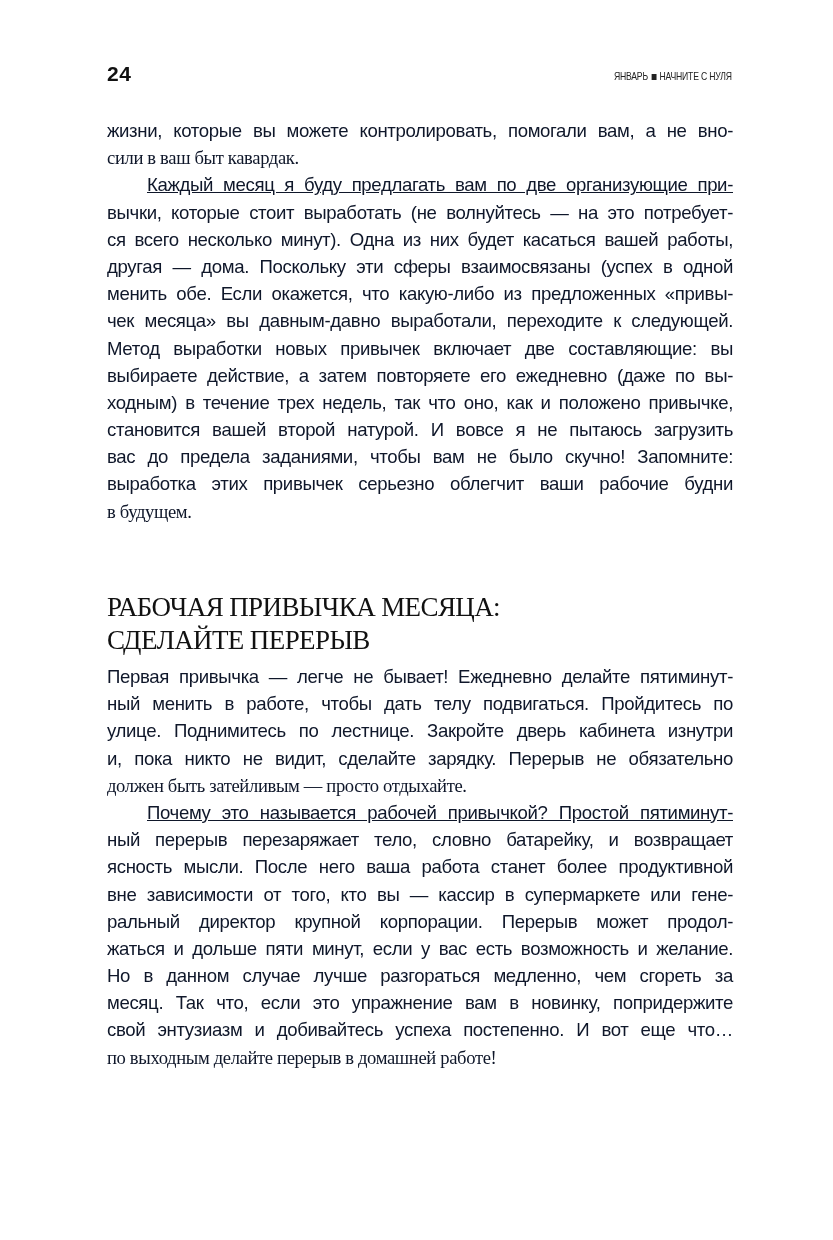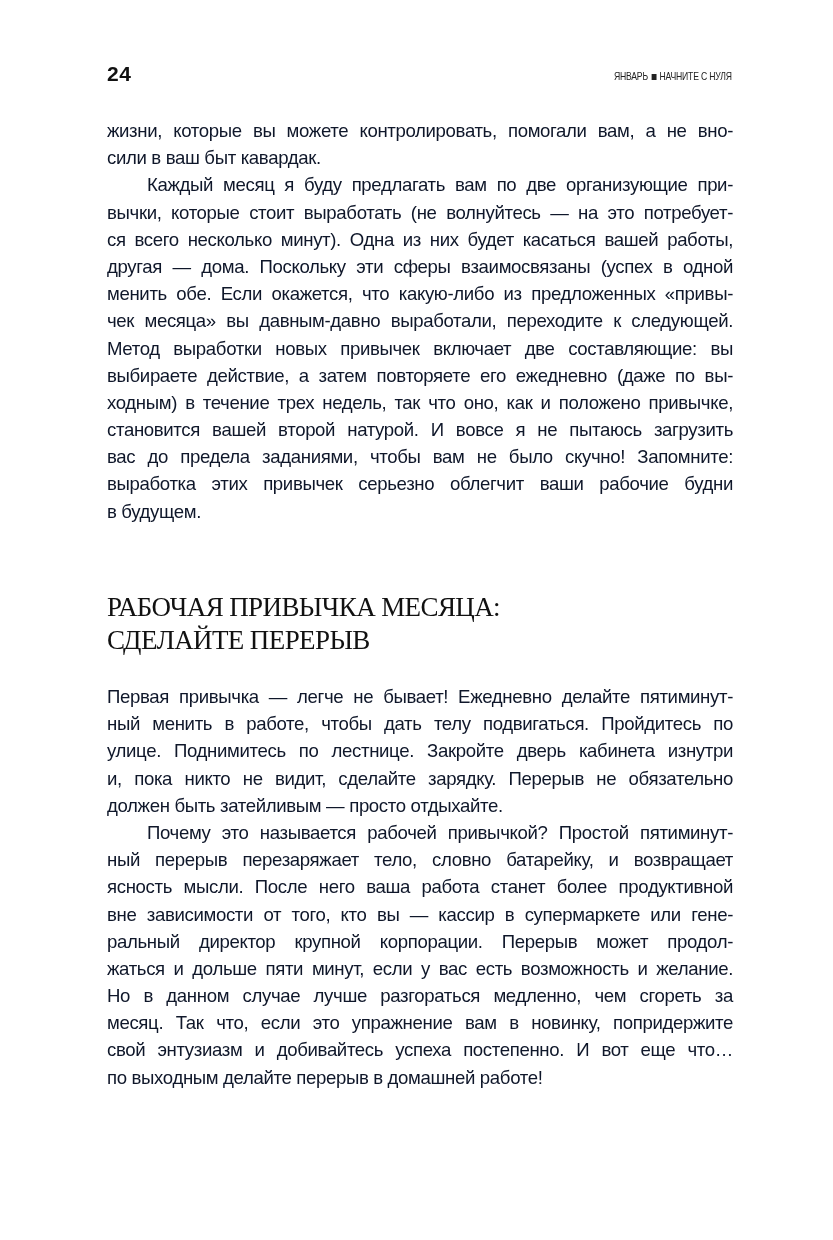--- a/index.html
+++ b/index.html
@@ -32,22 +32,22 @@
     position: absolute; left: 107px; width: 626px;
     font-family: "Liberation Sans", sans-serif;
     font-size: 18.6px; color: #0f172a;
   }
   .line {
     display: block; height: 27.2px; line-height: 27.2px;
     text-align: justify; text-align-last: justify;
     white-space: nowrap; overflow: visible;
     letter-spacing: -0.35px;
   }
-  .line.last { text-align-last: left; }
-  .line.indent { text-indent: 40px; }
+  .line.last { text-align-last: left; font-family: Liberation Serif, serif; }
+  .line.indent { text-indent: 40px; text-decoration: underline; }
   .heading {
     position: absolute; left: 107px; top: 591px; width: 626px;
     font-family: Liberation Serif, serif;
     font-size: 27px; line-height: 33px; color: #111;
     letter-spacing: -0.6px;
   }
   .heading .hline { display: block; }
 </style>
 </head>
 <body>
@@ -79,21 +79,21 @@
         <span class="line">выработка этих привычек серьезно облегчит ваши рабочие будни</span>
         <span class="line last">в будущем.</span>
       </div>
     </div>
 
   <div class="heading">
     <span class="hline">РАБОЧАЯ ПРИВЫЧКА МЕСЯЦА:</span>
     <span class="hline">СДЕЛАЙТЕ ПЕРЕРЫВ</span>
   </div>
 
-  <div class="text" id="text-bottom" style="top:663px;margin-top:20px;">
+  <div class="text" id="text-bottom" style="top:663px;">
       <div>
         <span class="line">Первая привычка — легче не бывает! Ежедневно делайте пятиминут-</span>
         <span class="line">ный менить в работе, чтобы дать телу подвигаться. Пройдитесь по</span>
         <span class="line">улице. Поднимитесь по лестнице. Закройте дверь кабинета изнутри</span>
         <span class="line">и, пока никто не видит, сделайте зарядку. Перерыв не обязательно</span>
         <span class="line last">должен быть затейливым — просто отдыхайте.</span>
       </div>
       <div>
         <span class="line indent">Почему это называется рабочей привычкой? Простой пятиминут-</span>
         <span class="line">ный перерыв перезаряжает тело, словно батарейку, и возвращает</span>

